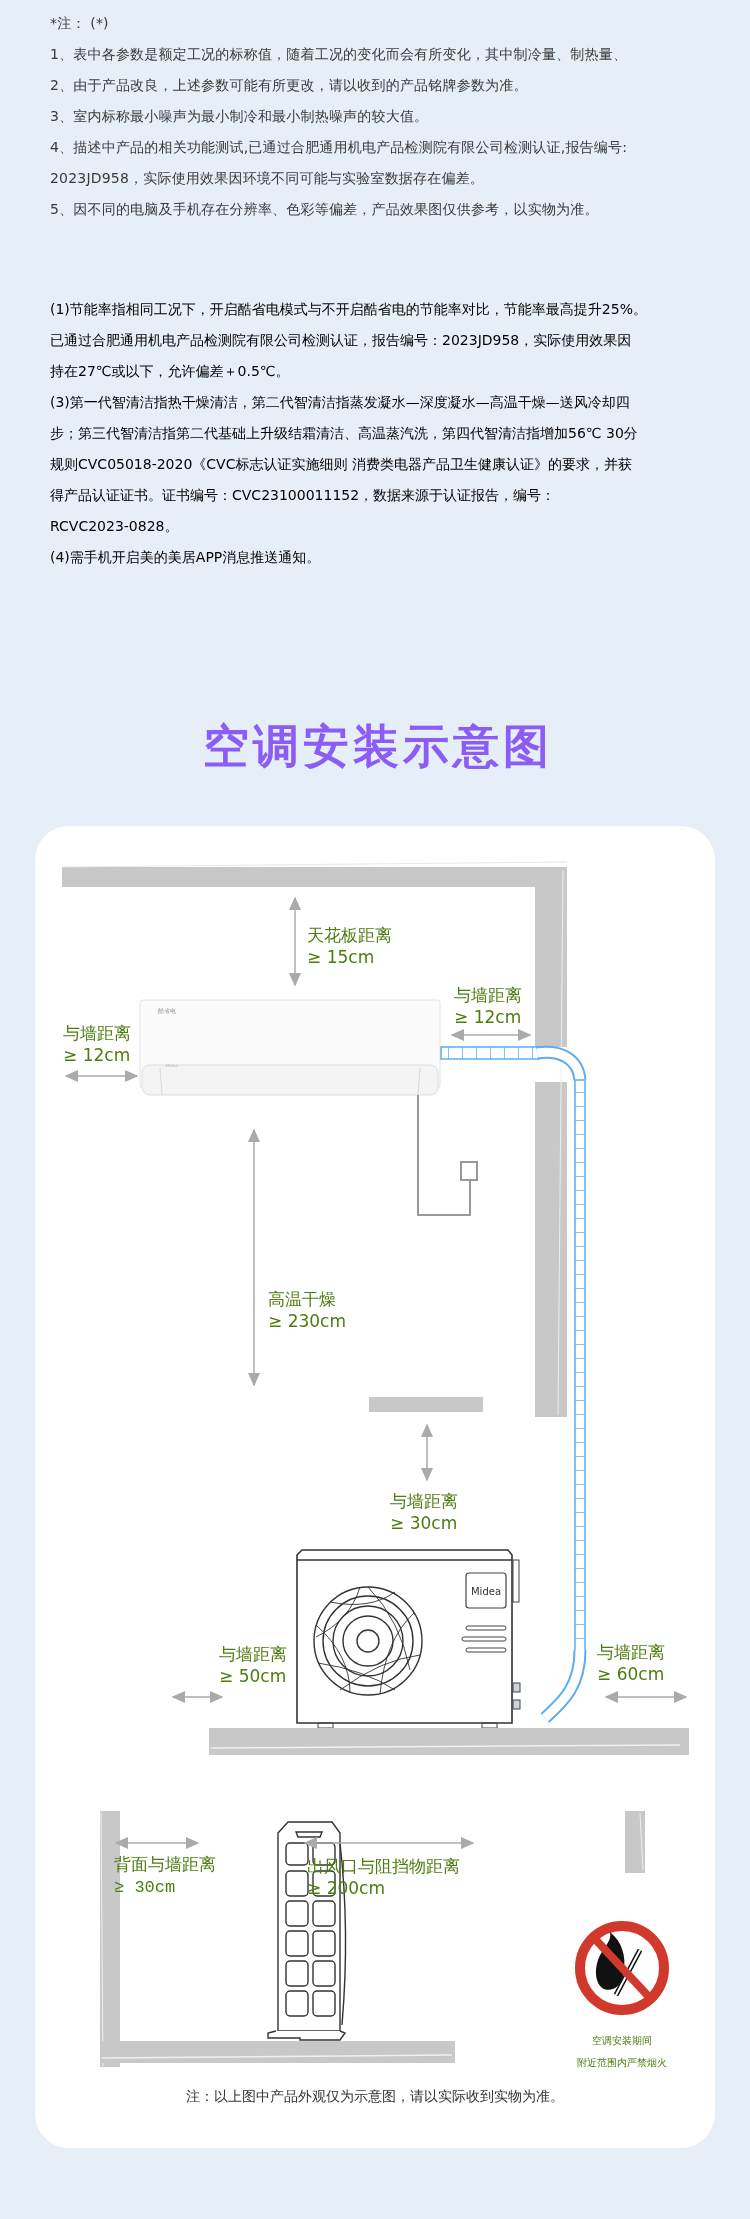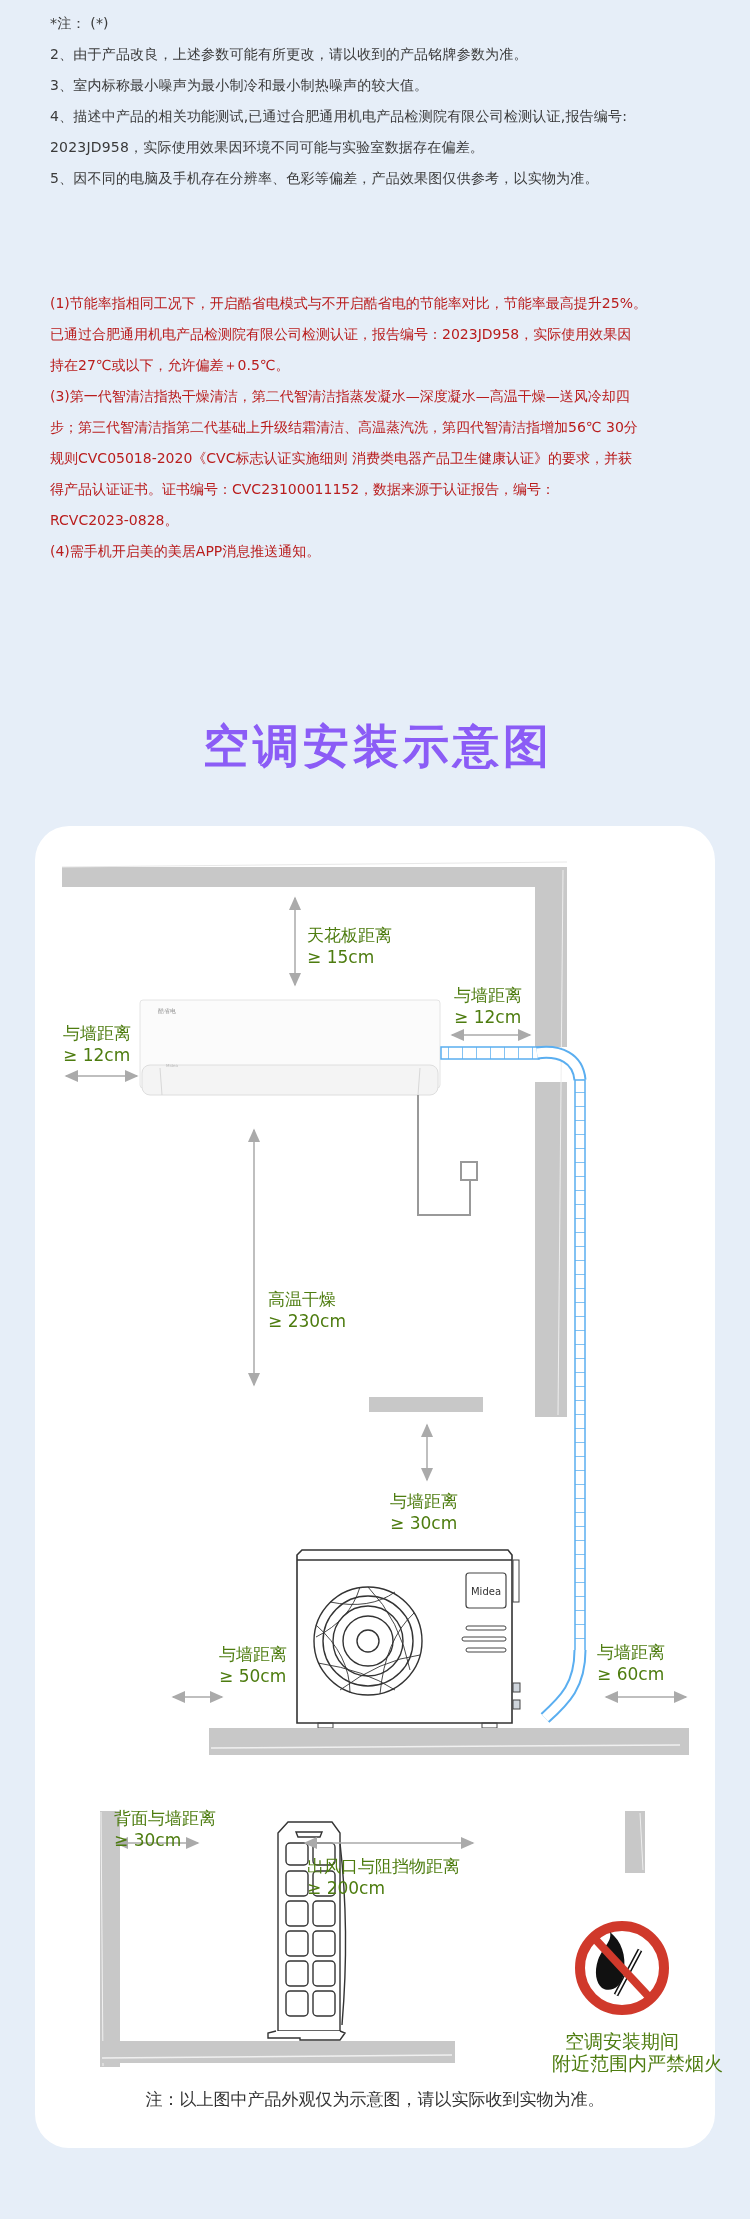--- a/index.html
+++ b/index.html
@@ -1,38 +1,39 @@
 <!DOCTYPE html>
 <html><head>
 <meta charset="utf-8">
 <style>
   * { box-sizing: border-box; margin: 0; padding: 0; }
   html, body { width: 750px; height: 2219px; background: #e6eef8; overflow: hidden; }
   body { font-family: "DejaVu Sans", "Liberation Sans", sans-serif; color: #333; position: relative; }
 
   .notes { position: absolute; left: 50px; top: 8px; width: 680px; font-size: 14px; line-height: 31px; color: #3a3a3a; letter-spacing: 0.2px; }
   .notes p { white-space: nowrap; }
-  .notes2 { position: absolute; left: 50px; top: 288px; width: 680px; font-size: 14px; line-height: 31px; color: #b91c1c; }
+  .notes2 { position: absolute; left: 50px; top: 294px; width: 680px; font-size: 14px; line-height: 31px; color: #000000; }
   .notes2 p { white-space: nowrap; }
 
   .title { position: absolute; left: 4px; top: 716px; width: 748px; text-align: center; font-size: 46px; font-weight: bold; color: #8b5cf6; letter-spacing: 4px; }
 
   .card { position: absolute; left: 35px; top: 826px; width: 680px; height: 1322px; background: #ffffff; border-radius: 34px; }
 
   .lbl { position: absolute; font-size: 17px; line-height: 22px; color: #4d7c0f; white-space: nowrap; }
 
-  .footnote { position: absolute; left: 0; top: 2088px; width: 750px; text-align: center; font-size: 17px; color: #333; }
+  .footnote { position: absolute; left: 0; top: 2088px; width: 750px; text-align: center; font-size: 14px; color: #333; }
 
   svg { position: absolute; left: 0; top: 0; }
 </style>
 </head>
 <body>
 
 <div class="notes">
   <p>*注： (*)</p>
+  <p>1、表中各参数是额定工况的标称值，随着工况的变化而会有所变化，其中制冷量、制热量、</p>
   <p>2、由于产品改良，上述参数可能有所更改，请以收到的产品铭牌参数为准。</p>
   <p>3、室内标称最小噪声为最小制冷和最小制热噪声的较大值。</p>
   <p>4、描述中产品的相关功能测试,已通过合肥通用机电产品检测院有限公司检测认证,报告编号:</p>
   <p>2023JD958，实际使用效果因环境不同可能与实验室数据存在偏差。</p>
   <p>5、因不同的电脑及手机存在分辨率、色彩等偏差，产品效果图仅供参考，以实物为准。</p>
 </div>
 
 <div class="notes2">
   <p>(1)节能率指相同工况下，开启酷省电模式与不开启酷省电的节能率对比，节能率最高提升25%。</p>
   <p>已通过合肥通用机电产品检测院有限公司检测认证，报告编号：2023JD958，实际使用效果因</p>
@@ -280,27 +281,27 @@
   <div>≥ 30cm</div>
 </div>
 <div class="lbl" style="left:219px; top:1643px;">
   <div>与墙距离</div>
   <div>≥ 50cm</div>
 </div>
 <div class="lbl" style="left:597px; top:1641px;">
   <div>与墙距离</div>
   <div>≥ 60cm</div>
 </div>
-<div class="lbl" style="left:114px; top:1807px;">
+<div class="lbl" style="left:114px; top:1855px;font-family:Liberation Mono, monospace;">
   <div>背面与墙距离</div>
   <div>≥ 30cm</div>
 </div>
 <div class="lbl" style="left:307px; top:1855px;">
   <div>出风口与阻挡物距离</div>
   <div>≥ 200cm</div>
 </div>
 
-<div class="lbl" style="left:552px; top:2030px; font-size:19px; text-align:center; width:140px;">
+<div class="lbl" style="left:552px; top:2030px; font-size:10px; text-align:center; width:140px;">
   <div>空调安装期间</div>
   <div>附近范围内严禁烟火</div>
 </div>
 
 <div class="footnote">注：以上图中产品外观仅为示意图，请以实际收到实物为准。</div>
 
 </body></html>

